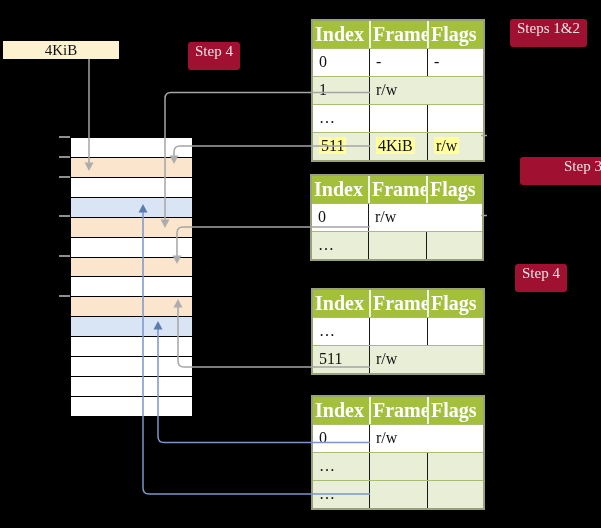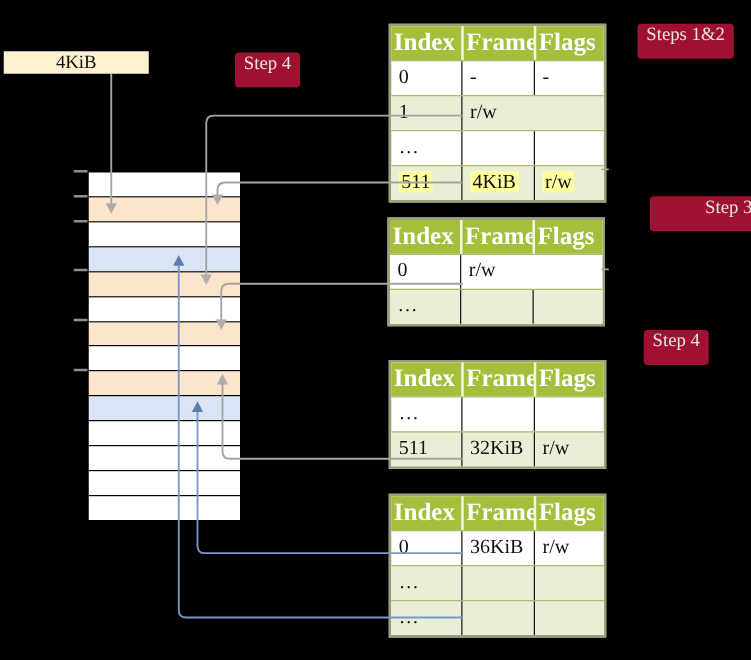--- a/index.html
+++ b/index.html
@@ -134,33 +134,31 @@
         <div class="hcell">Frame</div>
         <div class="hcell">Flags</div>
       </div>
       <div class="trow">
         <div class="cell">…</div>
         <div class="cell"></div>
         <div class="cell"></div>
       </div>
       <div class="trow shaded">
         <div class="cell">511</div>
-        <div class="cell">32KiB</div>
         <div class="cell">r/w</div>
       </div>
     </div>
   <div class="ptable t-level1" id="tbl-level1">
       <div class="thead">
         <div class="hcell">Index</div>
         <div class="hcell">Frame</div>
         <div class="hcell">Flags</div>
       </div>
       <div class="trow">
         <div class="cell">0</div>
-        <div class="cell">36KiB</div>
         <div class="cell">r/w</div>
       </div>
       <div class="trow shaded">
         <div class="cell">…</div>
         <div class="cell"></div>
         <div class="cell"></div>
       </div>
       <div class="trow shaded">
         <div class="cell">…</div>
         <div class="cell"></div>

